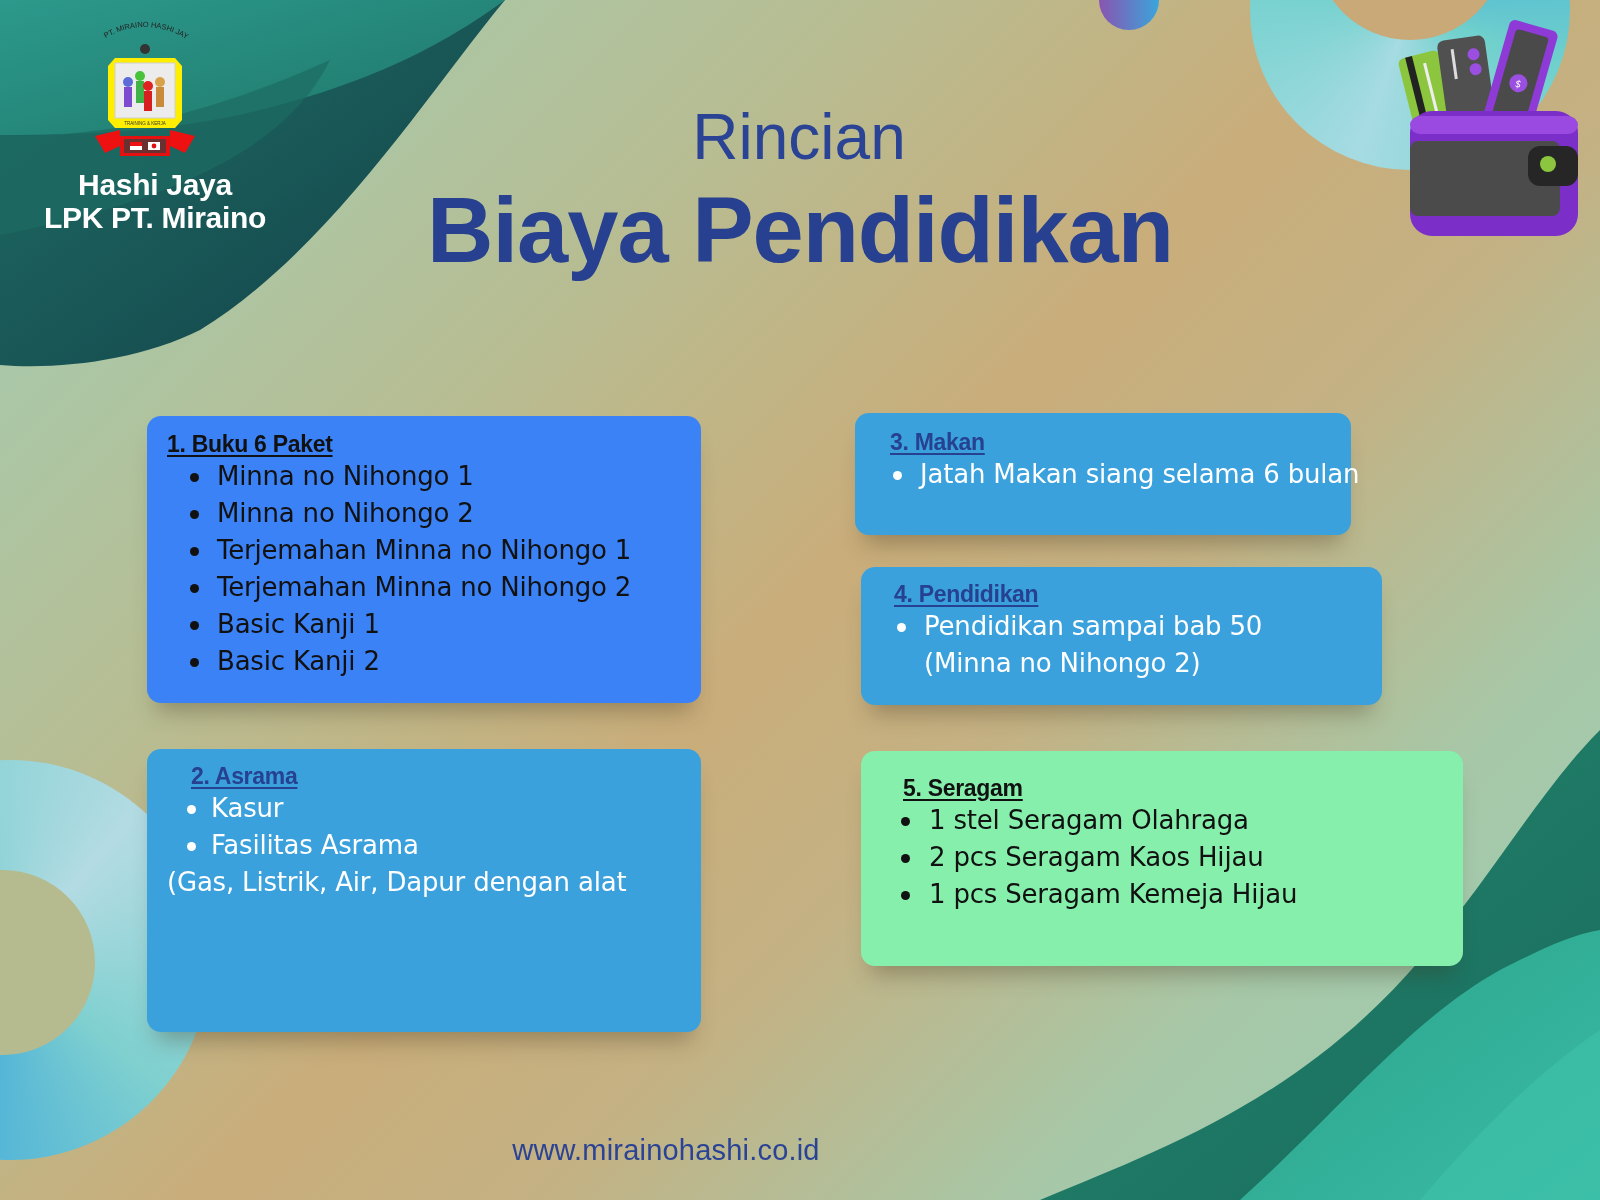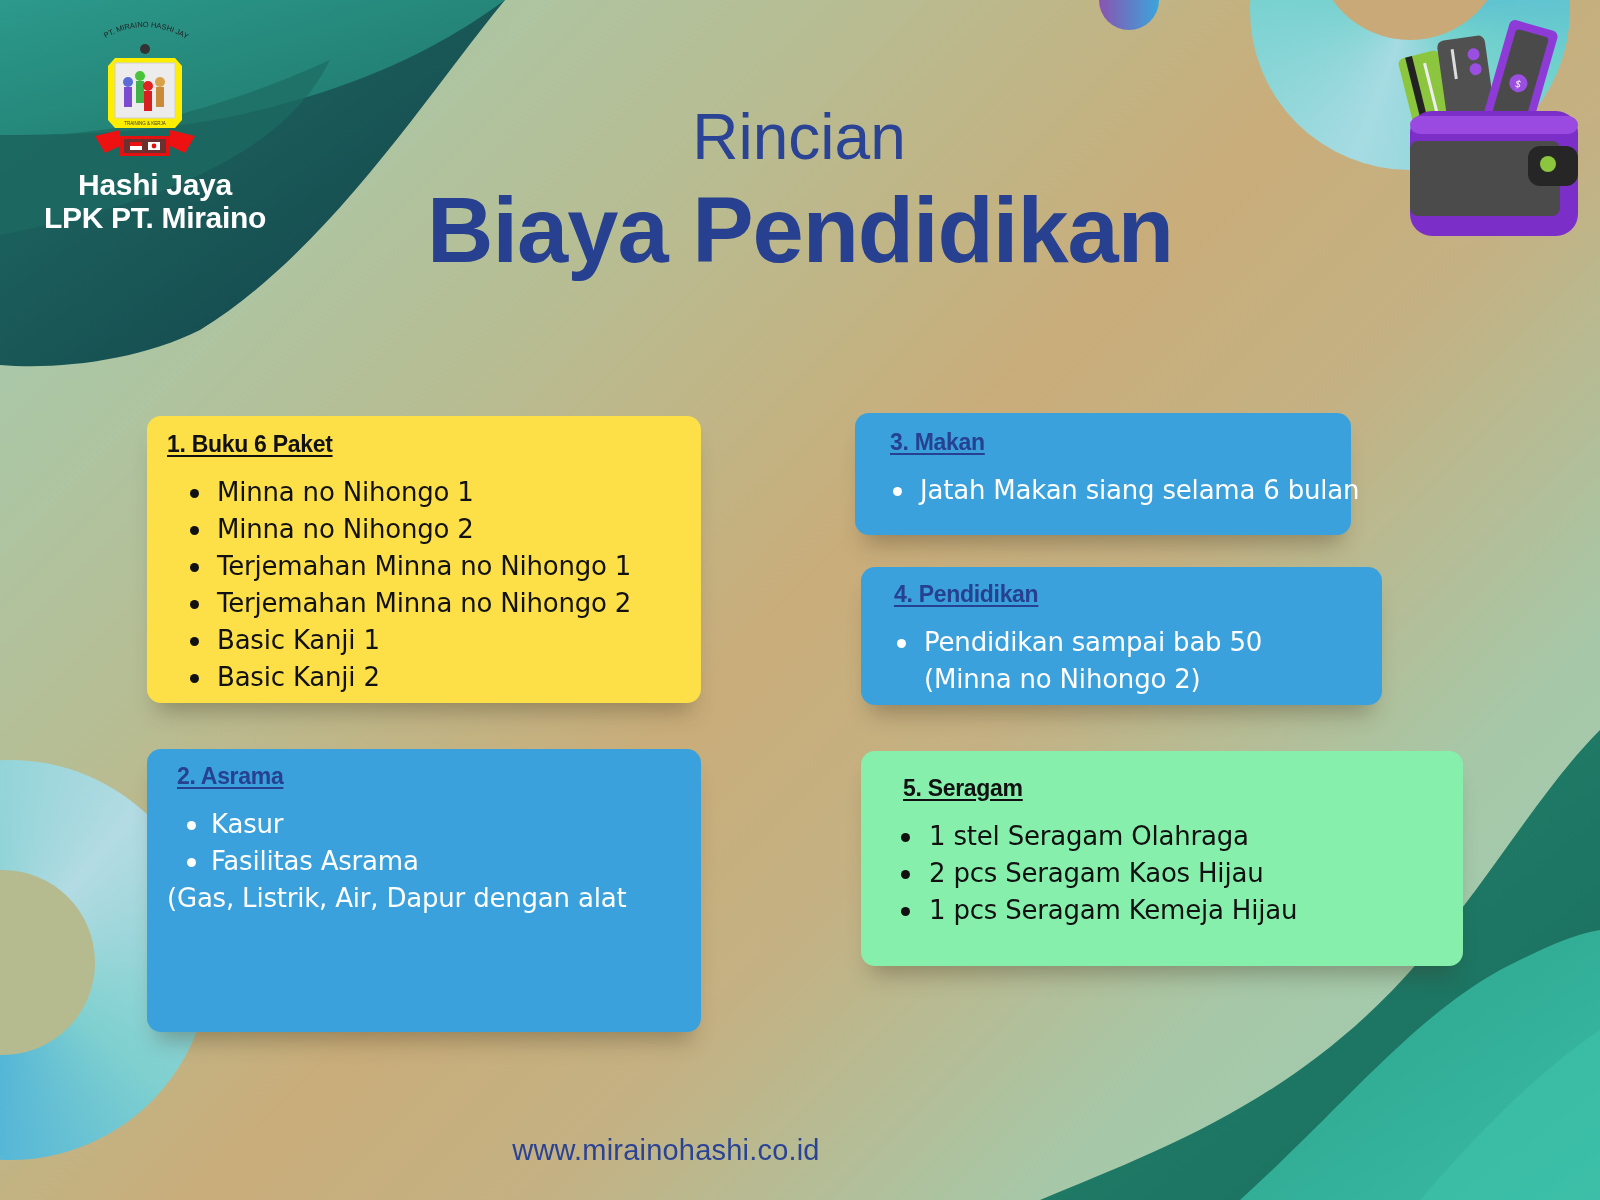--- a/index.html
+++ b/index.html
@@ -65,43 +65,43 @@
     color: #27408f; font-family: "Liberation Sans", sans-serif; font-size: 92px; font-weight: bold;
     letter-spacing: -1px;
   }
 
   
   .card {
     position: absolute; border-radius: 14px;
     box-shadow: 0 18px 22px -10px rgba(60,50,30,0.35);
     font-family: "DejaVu Sans", sans-serif;
   }
-  .card.white { background: #fde047; color: #111; }
+  .card.white { background: #3b82f6; color: #111; }
   .card.pure { background: #86efac; color: #111; }
   .card.blue { background: #3ba1dd; color: #ffffff; }
   .card-title {
     font-family: "Liberation Sans", sans-serif; font-weight: bold; font-size: 23px;
     text-decoration: underline; text-underline-offset: 3px; display: inline-block;
     letter-spacing: -0.3px;
   }
   .card.blue .card-title { color: #26418f; }
-  .card ul { list-style: none; margin-top: 16px; }
+  .card ul { list-style: none; }
   .card li {
     position: relative; font-size: 26px; line-height: 37px; padding-left: 50px;
     letter-spacing: -0.2px; white-space: nowrap;
   }
   .card li .bullet {
     position: absolute; left: 23px; top: 15px; width: 9px; height: 9px; border-radius: 50%;
     background: currentColor;
   }
   .card .para { font-size: 26px; line-height: 37px; letter-spacing: -0.2px; }
 
   #card-1 { left: 147px; top: 416px; width: 554px; height: 287px; padding: 15px 0 0 20px; }
   #card-2 { left: 147px; top: 749px; width: 554px; height: 283px; padding: 14px 0 0 20px; }
-  #card-2 .card-title { margin-left: 10px; }
+  #card-2 .card-title { margin-left: 24px; }
   #card-2 li { padding-left: 44px; }
   #card-2 li .bullet { left: 20px; }
   #card-3 { left: 855px; top: 413px; width: 496px; height: 122px; padding: 16px 0 0 35px; }
   #card-3 li { padding-left: 30px; }
   #card-3 li .bullet { left: 3px; }
   #card-4 { left: 861px; top: 567px; width: 521px; height: 138px; padding: 14px 0 0 33px; }
   #card-4 li { padding-left: 30px; white-space: normal; }
   #card-4 li .bullet { left: 3px; }
   #card-5 { left: 861px; top: 751px; width: 602px; height: 215px; padding: 24px 0 0 42px; }
   #card-5 li { padding-left: 26px; }

